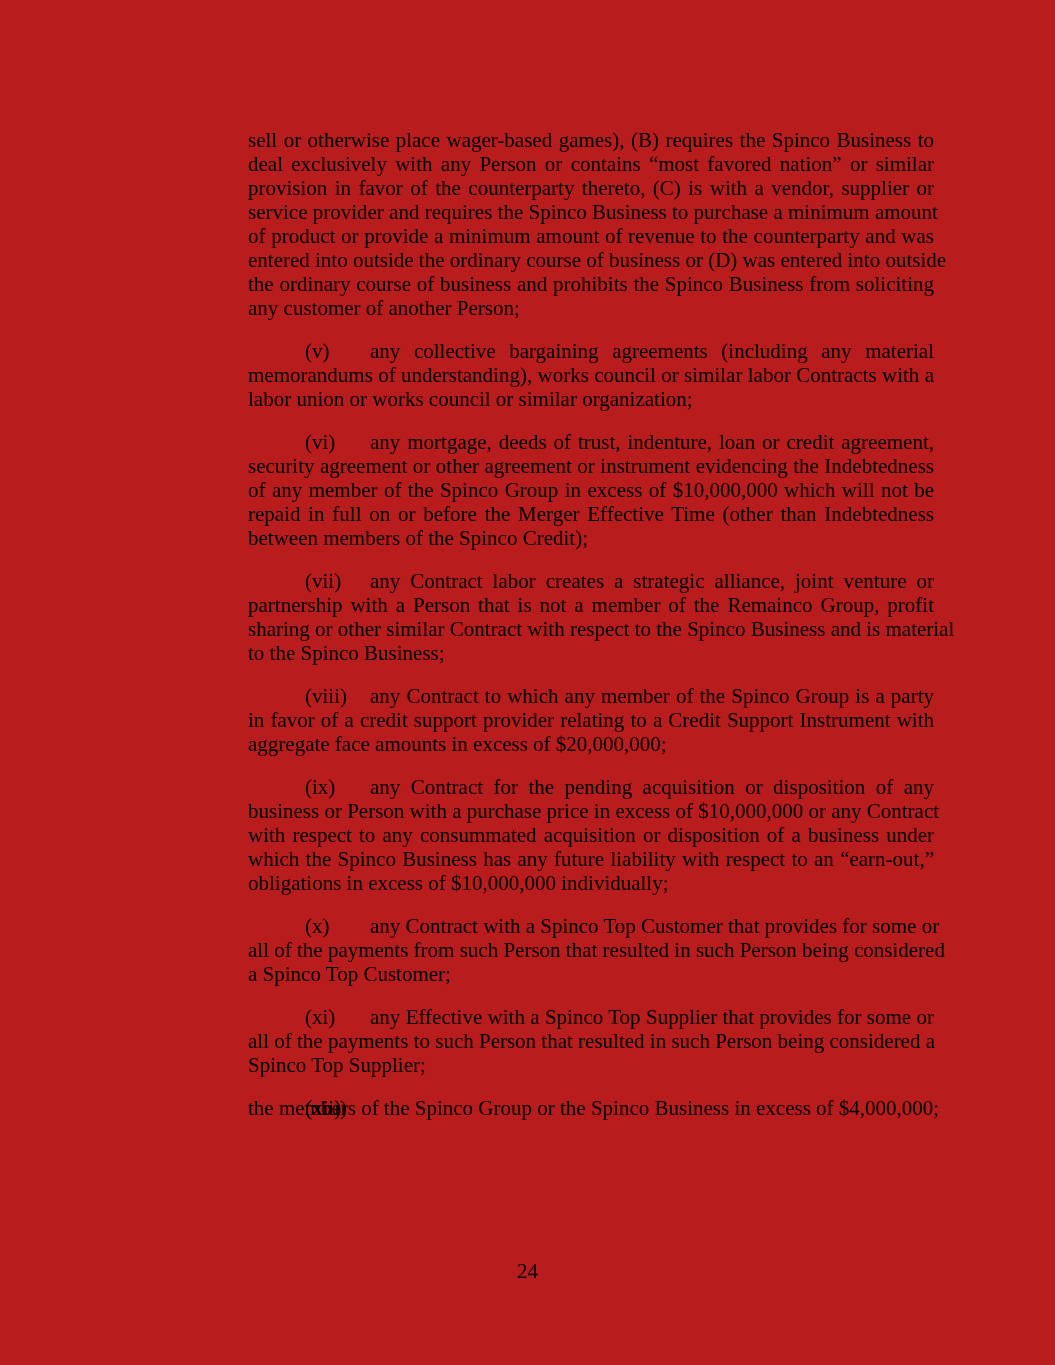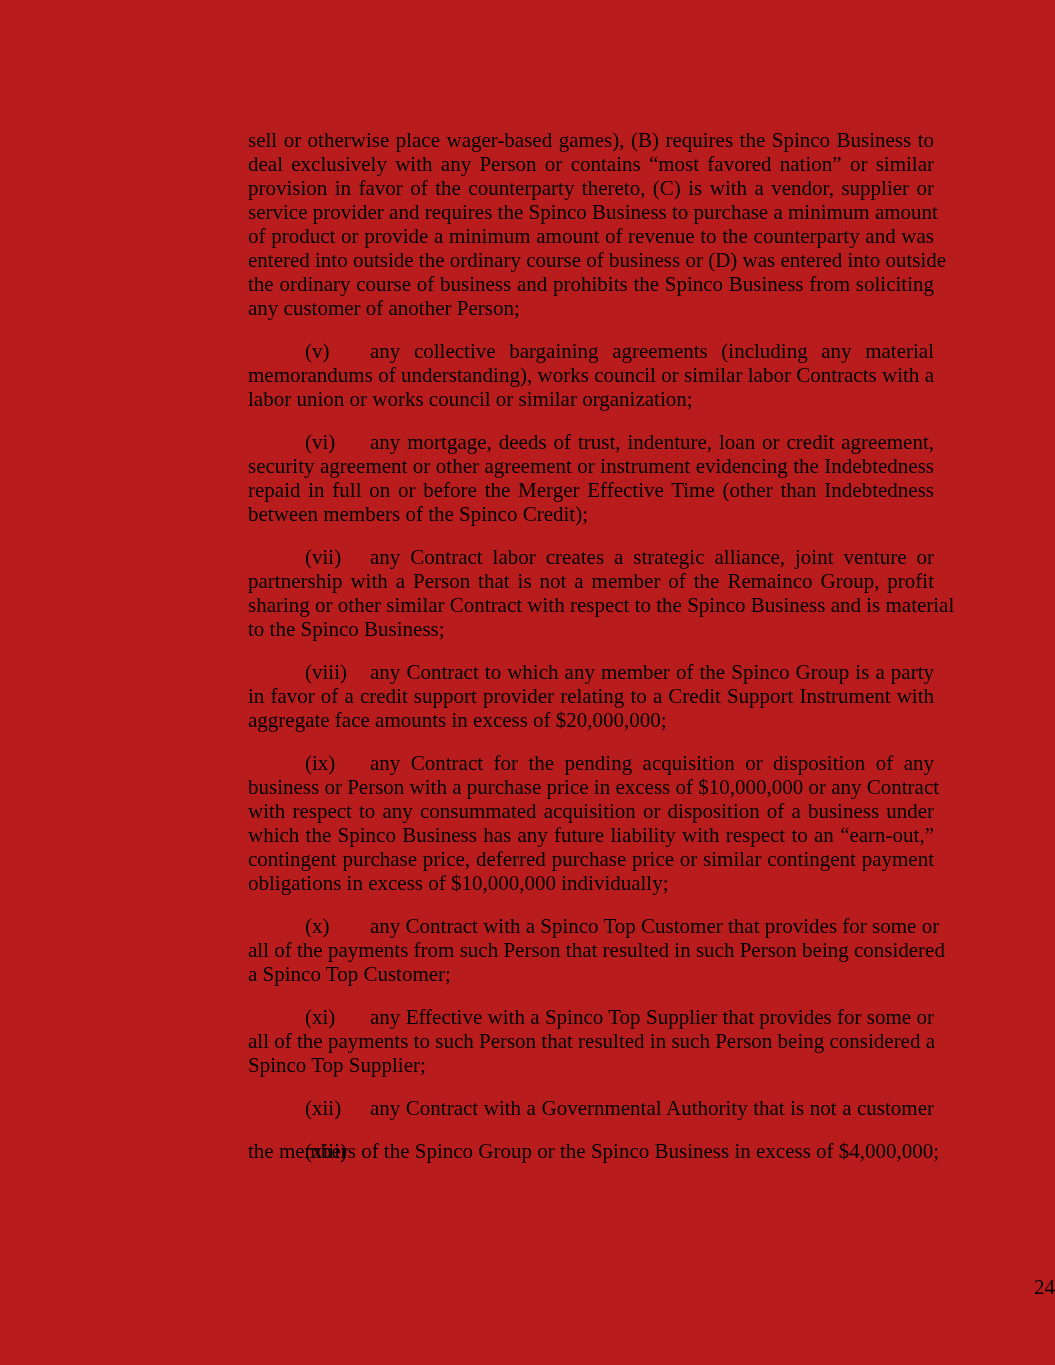--- a/index.html
+++ b/index.html
@@ -43,22 +43,21 @@
     text-align-last: justify;
     white-space: nowrap;
   }
   .line.first { text-indent: 122px; }
   .line.last  { text-align-last: left; }
   .page-number-row {
     position: absolute;
     top: 1259px;
     left: 0;
     width: 1055px;
-    text-align: right;
-    margin-top: 16px;
+    text-align: center;
   }
 </style>
 </head>
 <body>
 
 <div class="page">
   <div class="doc-body">
       <div class="para">
         <div class="line">sell or otherwise place wager-based games), (B) requires the Spinco Business to</div>
         <div class="line">deal exclusively with any Person or contains “most favored nation” or similar</div>
@@ -72,20 +71,21 @@
       <div class="para">
         <span class="num">(v)</span>
         <div class="line first">any collective bargaining agreements (including any material</div>
         <div class="line">memorandums of understanding), works council or similar labor Contracts with a</div>
         <div class="line last">labor union or works council or similar organization;</div>
       </div>
       <div class="para">
         <span class="num">(vi)</span>
         <div class="line first">any mortgage, deeds of trust, indenture, loan or credit agreement,</div>
         <div class="line">security agreement or other agreement or instrument evidencing the Indebtedness</div>
+        <div class="line">of any member of the Spinco Group in excess of $10,000,000 which will not be</div>
         <div class="line">repaid in full on or before the Merger Effective Time (other than Indebtedness</div>
         <div class="line last">between members of the Spinco Credit);</div>
       </div>
       <div class="para">
         <span class="num">(vii)</span>
         <div class="line first">any Contract labor creates a strategic alliance, joint venture or</div>
         <div class="line">partnership with a Person that is not a member of the Remainco Group, profit</div>
         <div class="line">sharing or other similar Contract with respect to the Spinco Business and is material</div>
         <div class="line last">to the Spinco Business;</div>
       </div>
@@ -94,38 +94,36 @@
         <div class="line first">any Contract to which any member of the Spinco Group is a party</div>
         <div class="line">in favor of a credit support provider relating to a Credit Support Instrument with</div>
         <div class="line last">aggregate face amounts in excess of $20,000,000;</div>
       </div>
       <div class="para">
         <span class="num">(ix)</span>
         <div class="line first">any Contract for the pending acquisition or disposition of any</div>
         <div class="line">business or Person with a purchase price in excess of $10,000,000 or any Contract</div>
         <div class="line">with respect to any consummated acquisition or disposition of a business under</div>
         <div class="line">which the Spinco Business has any future liability with respect to an “earn-out,”</div>
-        <div class="line">contingent purchase price, deferred purchase price or similar contingent payment</div>
         <div class="line last">obligations in excess of $10,000,000 individually;</div>
       </div>
       <div class="para">
         <span class="num">(x)</span>
         <div class="line first">any Contract with a Spinco Top Customer that provides for some or</div>
         <div class="line">all of the payments from such Person that resulted in such Person being considered</div>
         <div class="line last">a Spinco Top Customer;</div>
       </div>
       <div class="para">
         <span class="num">(xi)</span>
         <div class="line first">any Effective with a Spinco Top Supplier that provides for some or</div>
         <div class="line">all of the payments to such Person that resulted in such Person being considered a</div>
         <div class="line last">Spinco Top Supplier;</div>
       </div>
       <div class="para">
         <span class="num">(xii)</span>
-        <div class="line first">any Contract with a Governmental Authority that is not a customer</div>
       </div>
       <div class="para">
         <span class="num">(xiii)</span>
         <div class="line last">the members of the Spinco Group or the Spinco Business in excess of $4,000,000;</div>
       </div>
     </div>
   <div class="page-number-row">
     <span>24</span>
   </div>
 </div>

